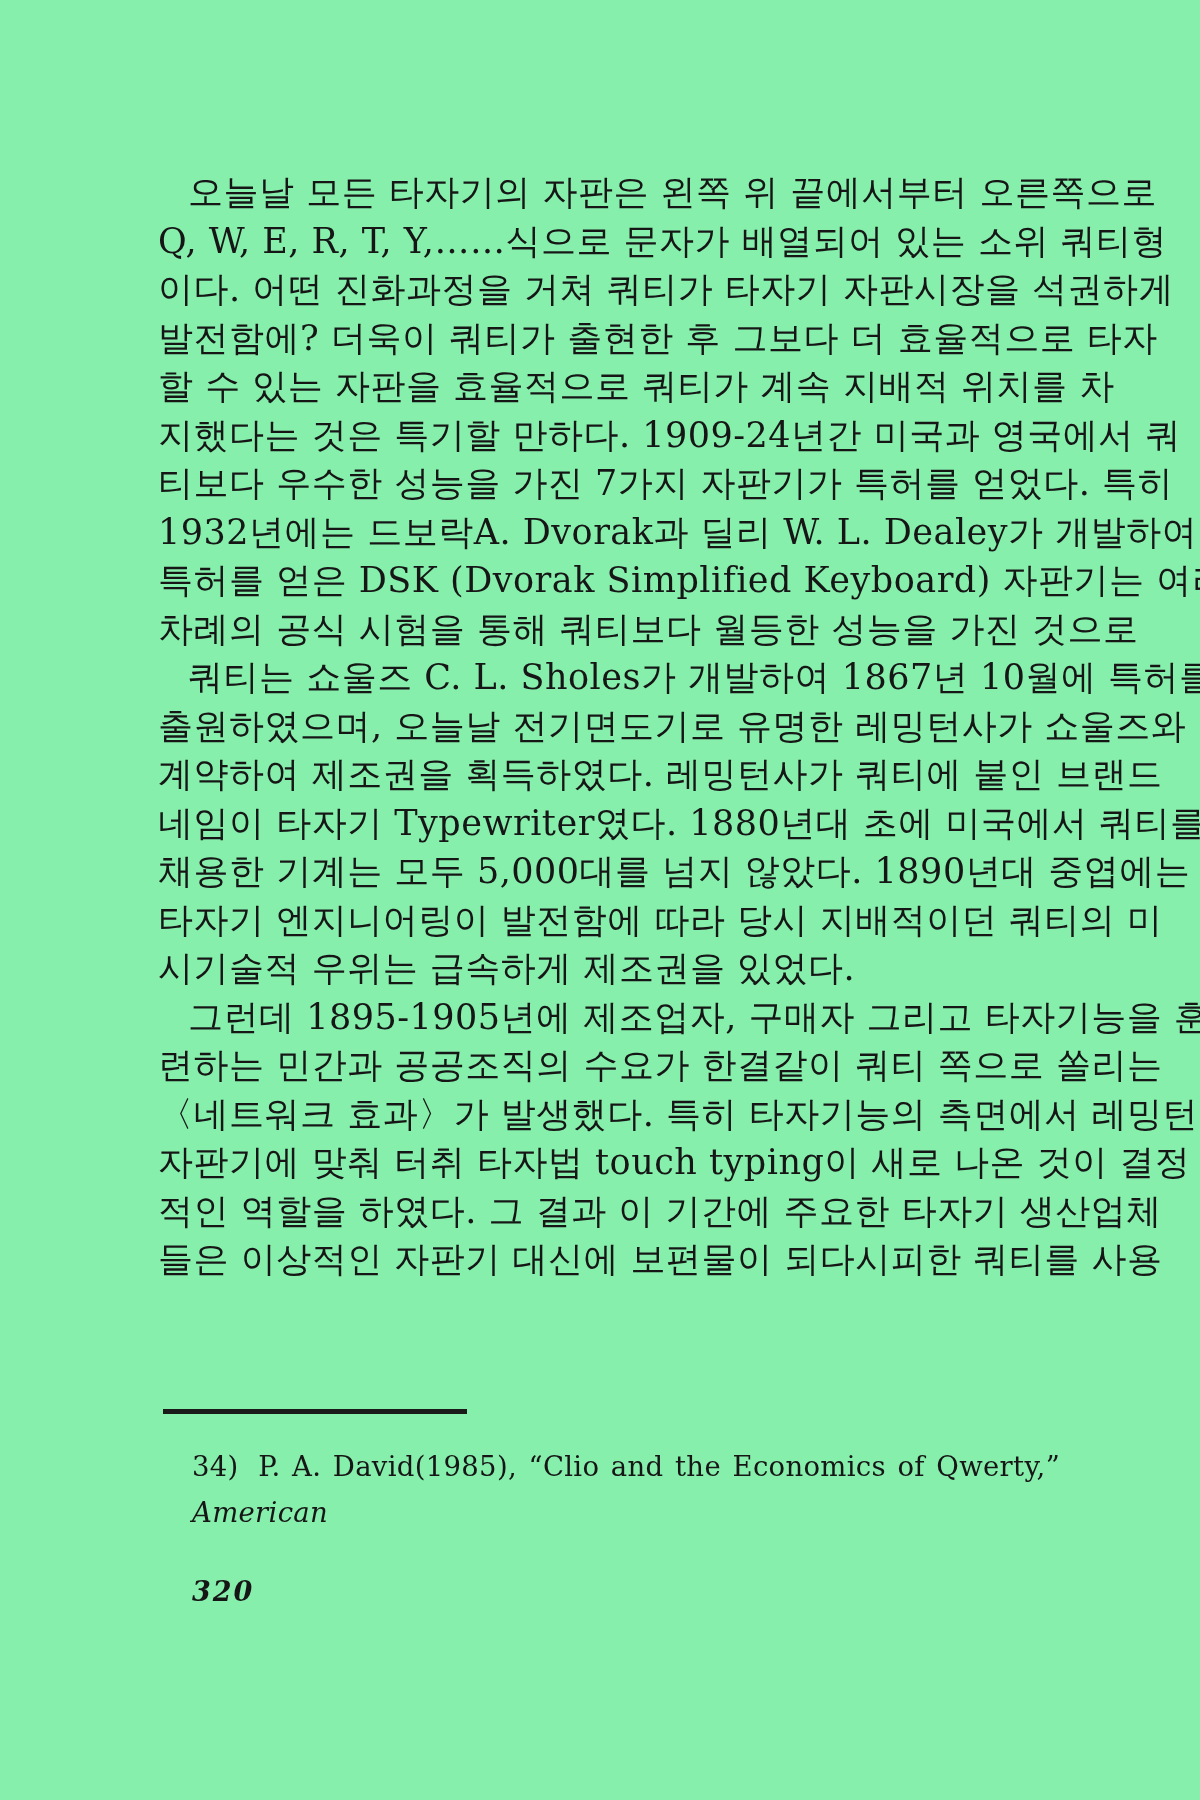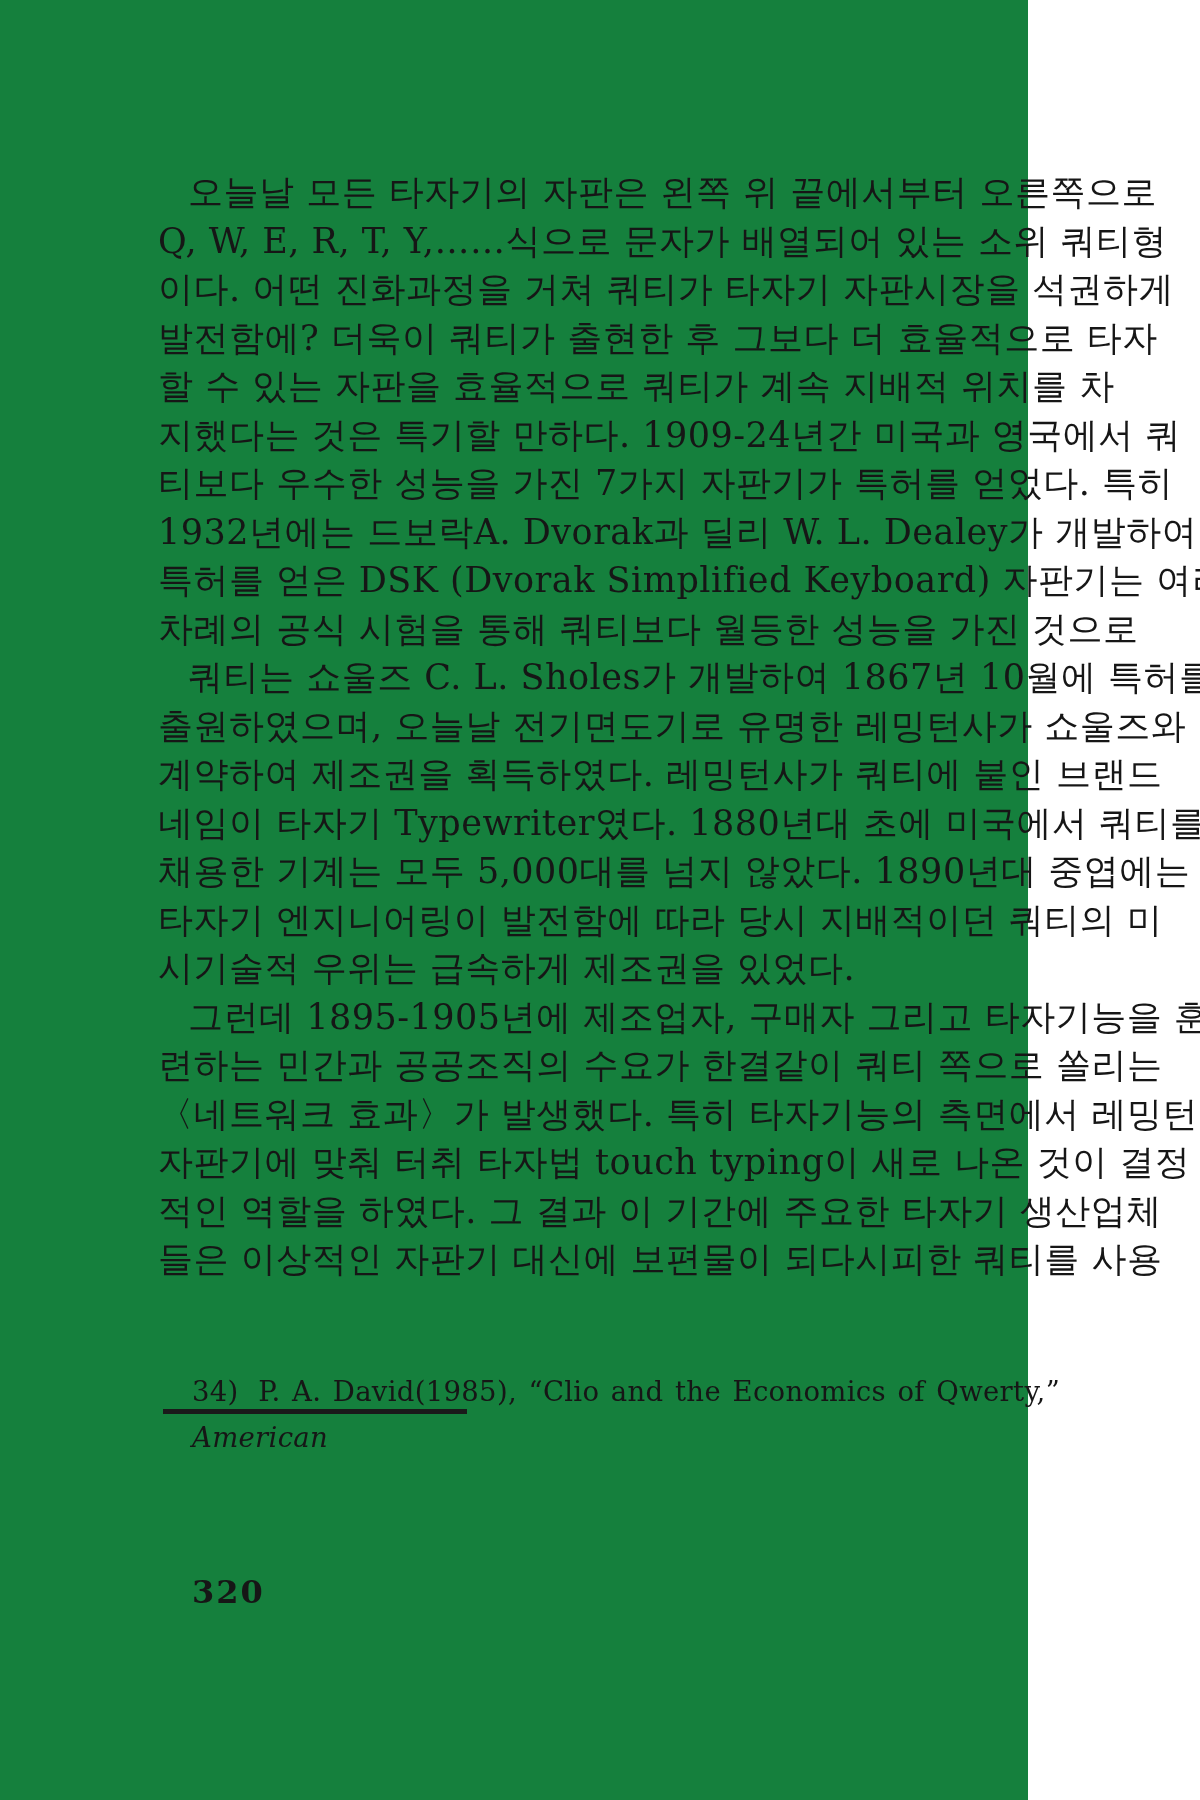--- a/index.html
+++ b/index.html
@@ -4,23 +4,23 @@
 <style>
   html, body {
     margin: 0;
     padding: 0;
     width: 1200px;
     height: 1800px;
     overflow: hidden;
   }
   .page {
     position: relative;
-    width: 1028px;
+    width: 1200px;
     height: 1800px;
-    background: #15803d;
+    background: #86efac;
     color: #161616;
     font-family: "DejaVu Serif", "Liberation Serif", serif;
   }
   .body-text {
     position: absolute;
     left: 158px;
     top: 168px;
     width: 897px;
     font-size: 35px;
   }
@@ -42,21 +42,21 @@
     position: absolute;
     left: 163px;
     top: 1409px;
     width: 304px;
     height: 5px;
     background: #1a1a1a;
   }
   .footnote {
     position: absolute;
     left: 192px;
-    top: 1368px;
+    top: 1443px;
     width: 868px;
     font-size: 27.5px;
   }
   .fn-line {
     height: 46px;
     line-height: 46px;
     letter-spacing: 0.3px;
   }
   .fn-line.first {
     text-align: justify;
@@ -69,24 +69,25 @@
   .italic {
     font-style: italic;
   }
   .fn-marker {
     margin-right: 8px;
   }
   .page-number {
     position: absolute;
     left: 192px;
     top: 1575px;
-    font-size: 32px;
+    font-size: 27px;
     font-weight: bold;
     letter-spacing: 2px;
     line-height: 34px;
+    font-style: italic;
   }
 </style>
 </head>
 <body>
 
 <div class="page">
 
   <div class="body-text">
 
     <div class="line indent">오늘날 모든 타자기의 자판은 왼쪽 위 끝에서부터 오른쪽으로</div>

